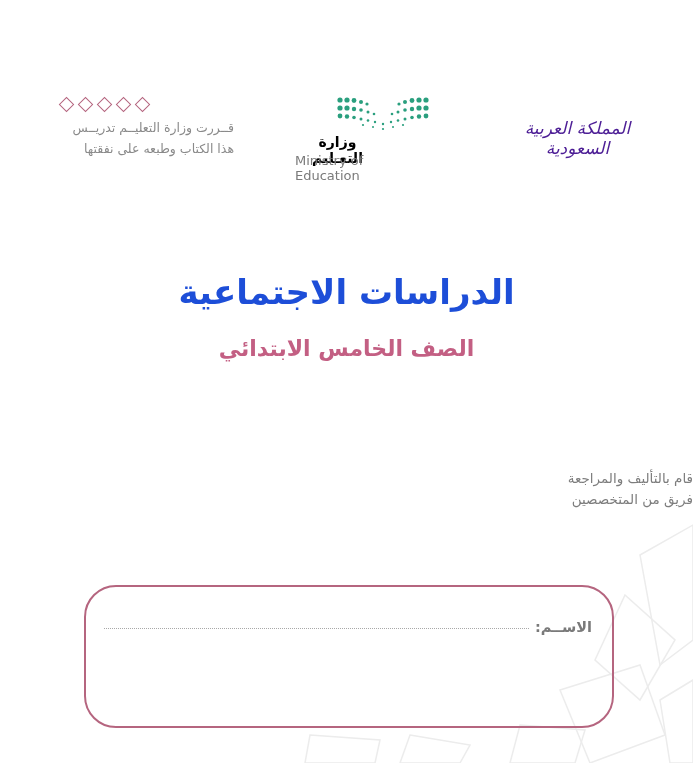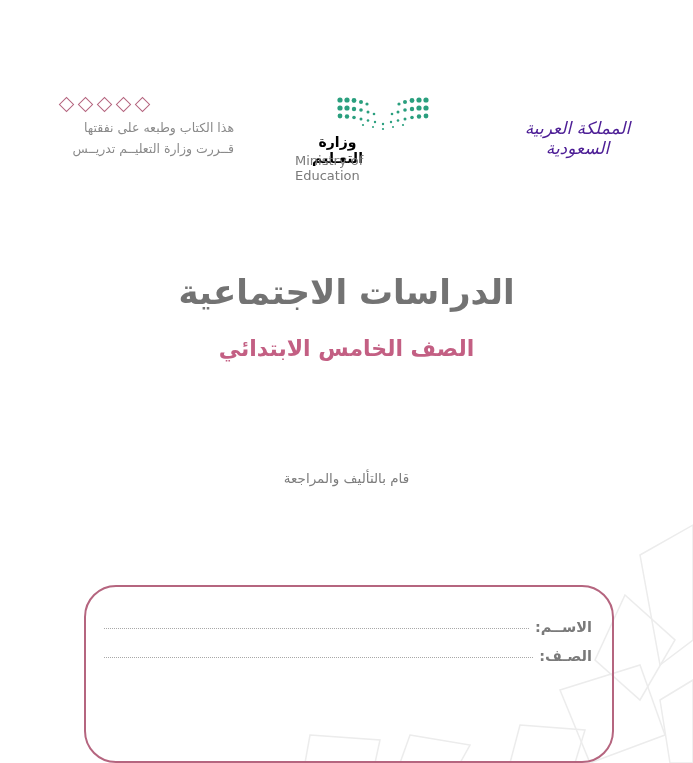--- a/index.html
+++ b/index.html
@@ -14,28 +14,28 @@
     .header-left-text { position: absolute; left: 54px; top: 117px; width: 180px; direction: rtl; text-align: right; color: #8a8a8a; font-size: 12.5px; line-height: 21px; }
 
     .moe { position: absolute; left: 295px; top: 97px; width: 140px; }
     .moe-dots { position: absolute; left: 42px; top: 0; }
     .moe-ar { position: absolute; left: 0; top: 37px; width: 85px; text-align: center; color: #000000; font-size: 14px; font-weight: bold; direction: rtl; }
     .moe-en { position: absolute; left: 0; top: 56px; width: 90px; text-align: left; color: #7a7a7a; font-size: 13px; }
 
     .ksa { position: absolute; left: 515px; top: 118px; width: 125px; text-align: center; direction: rtl; color: #4c1d95; font-family: "DejaVu Serif", serif; font-size: 17px; font-style: italic; letter-spacing: -1px; }
 
     
-    .title { position: absolute; left: 0; width: 693px; top: 272px; text-align: center; direction: rtl; color: #737373; font-size: 34px; font-weight: bold; }
+    .title { position: absolute; left: 0; width: 693px; top: 272px; text-align: center; direction: rtl; color: #1d4ed8; font-size: 34px; font-weight: bold; }
     .subtitle { position: absolute; left: 0; width: 693px; top: 336px; text-align: center; direction: rtl; color: #c35f83; font-size: 22px; font-weight: bold; }
 
-    .credits { position: absolute; left: 0; width: 693px; top: 468px; text-align: center; direction: rtl; color: #7d7d7d; font-size: 13.5px; line-height: 21px; }
+    .credits { position: absolute; left: 0; width: 693px; top: 468px; text-align: right; direction: rtl; color: #7d7d7d; font-size: 13.5px; line-height: 21px; }
 
     
     .form-box {
-      position: absolute; left: 84px; top: 585px; width: 530px; height: 178px;
+      position: absolute; left: 84px; top: 585px; width: 530px; height: 143px;
       border: 2.5px solid #b5657f; border-radius: 32px; box-sizing: border-box; background: transparent;
     }
     .form-row { position: absolute; left: 18px; right: 20px; height: 24px; direction: rtl; display: flex; align-items: flex-end; }
     .form-label { color: #7a7a7a; font-size: 14.5px; font-weight: bold; white-space: nowrap; padding-left: 6px; }
     .form-line { flex: 1; border-bottom: 1.5px dotted #a8a8a8; height: 0; margin-bottom: 6px; }
   </style>
 </head>
 <body>
 
 <svg class="bg-pattern" viewBox="0 0 693 763">
@@ -51,22 +51,22 @@
 </svg>
 
 <div class="diamonds">
   <span class="diamond"></span>
   <span class="diamond"></span>
   <span class="diamond"></span>
   <span class="diamond"></span>
   <span class="diamond"></span>
 </div>
 <div class="header-left-text">
+  <div>قــررت وزارة التعليــم تدريــس</div>
   <div>هذا الكتاب وطبعه على نفقتها</div>
-  <div>قــررت وزارة التعليــم تدريــس</div>
 </div>
 
 <div class="moe">
   <svg class="moe-dots" width="92" height="34" viewBox="0 0 92 34">
     <g fill="#2a9f7e">
       <circle cx="3" cy="3" r="2.6"></circle>
         <circle cx="10" cy="3" r="2.6"></circle>
         <circle cx="17" cy="3.5" r="2.4"></circle>
         <circle cx="24" cy="5" r="2"></circle>
         <circle cx="30" cy="7" r="1.6"></circle>
@@ -111,24 +111,21 @@
   <div class="moe-en">Ministry of Education</div>
 </div>
 
 <div class="ksa">المملكة العربية السعودية</div>
 
 <div class="title">الدراسات الاجتماعية</div>
 <div class="subtitle">الصف الخامس الابتدائي</div>
 
 <div class="credits">
   <div>قام بالتأليف والمراجعة</div>
+  <div>فريق من المتخصصين</div>
 </div>
 
 <div class="form-box">
   <div class="form-row" style="top:24px;">
     <span class="form-label">الاســم:</span>
     <span class="form-line"></span>
   </div>
-  <div class="form-row" style="top:53px;">
-    <span class="form-label">الصـف:</span>
-    <span class="form-line"></span>
-  </div>
 </div>
 
 </body></html>

